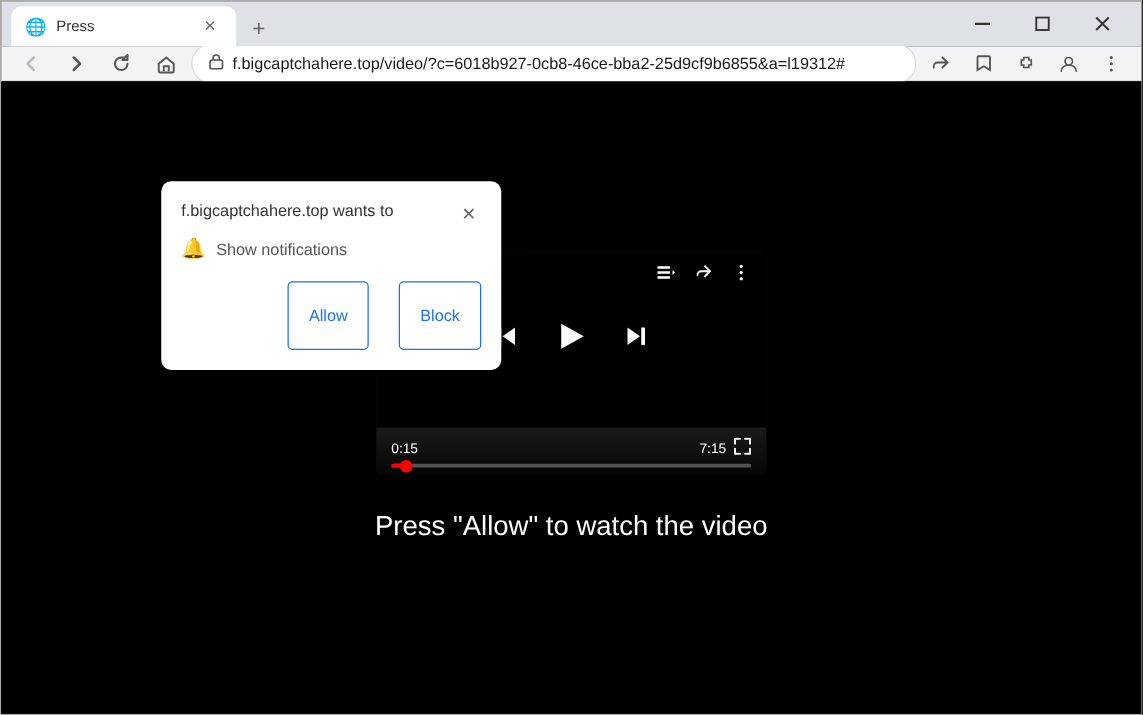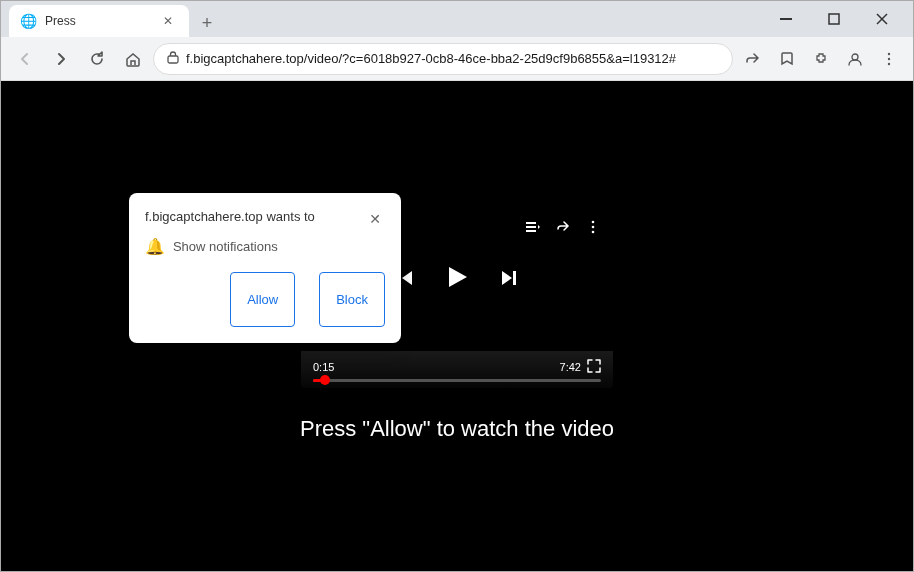--- a/index.html
+++ b/index.html
@@ -109,21 +109,21 @@
       align-items: center;
       justify-content: center;
       font-size: 12px;
       color: #333;
       cursor: pointer;
     }
 
     
     .toolbar {
       background: #f1f3f4;
-      height: 44px;
+      height: 28px;
       display: flex;
       align-items: center;
       padding: 0 8px;
       gap: 4px;
       border-bottom: 1px solid #ddd;
     }
 
     .nav-btn {
       width: 32px;
       height: 32px;
@@ -295,21 +295,20 @@
     .notification-popup {
       position: absolute;
       top: 80px;
       left: 128px;
       background: #fff;
       border-radius: 8px;
       box-shadow: 0 4px 20px rgba(0,0,0,0.2);
       width: 272px;
       padding: 16px;
       z-index: 100;
-      margin-top: 32px;
     }
 
     .popup-header {
       display: flex;
       align-items: flex-start;
       justify-content: space-between;
       margin-bottom: 8px;
     }
 
     .popup-title {
@@ -538,21 +537,21 @@
                 <path d="M15 11L5 4v14l10-7z" fill="#fff"></path>
               </svg>
           </span>
         </div>
       </div>
 
       <div class="video-bottom-controls">
         <div class="time-row">
           <span>0:15</span>
           <div style="display:flex;align-items:center;gap:6px;">
-            <span>7:42</span>
+            <span>7:15</span>
             <span>
               <svg width="14" height="14" viewBox="0 0 14 14">
                   <path d="M1 1h4M1 1v4M13 1h-4M13 1v4M1 13h4M1 13v-4M13 13h-4M13 13v-4" stroke="#fff" stroke-width="1.5" stroke-linecap="round"></path>
                 </svg>
             </span>
           </div>
         </div>
         <div class="progress-bar">
           <div class="progress-fill">
             <div class="progress-dot"></div>

